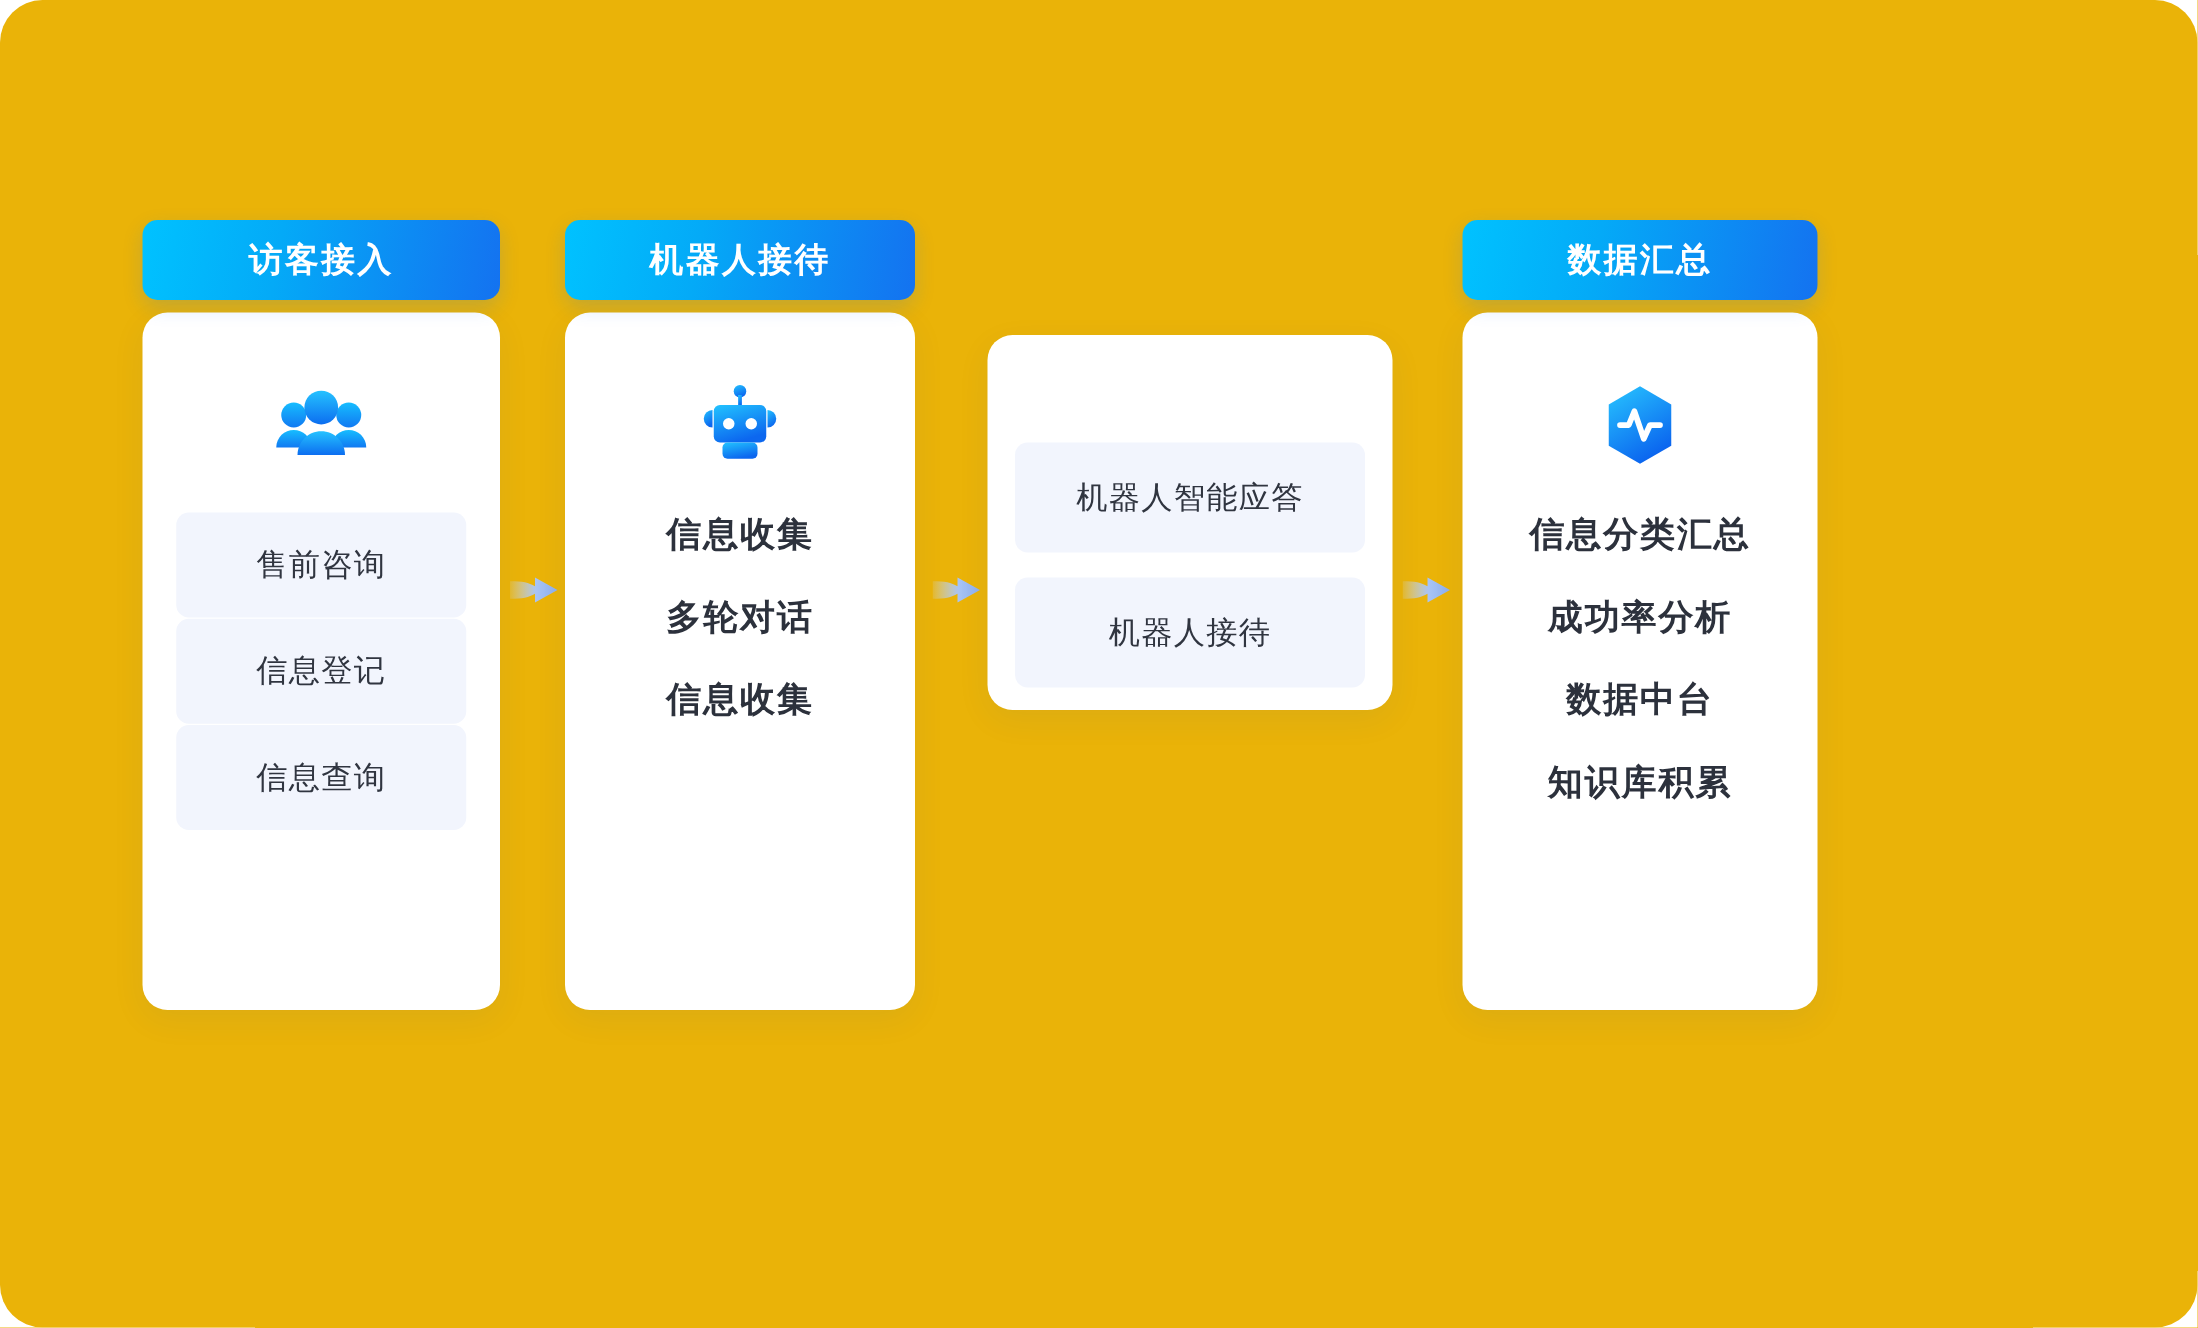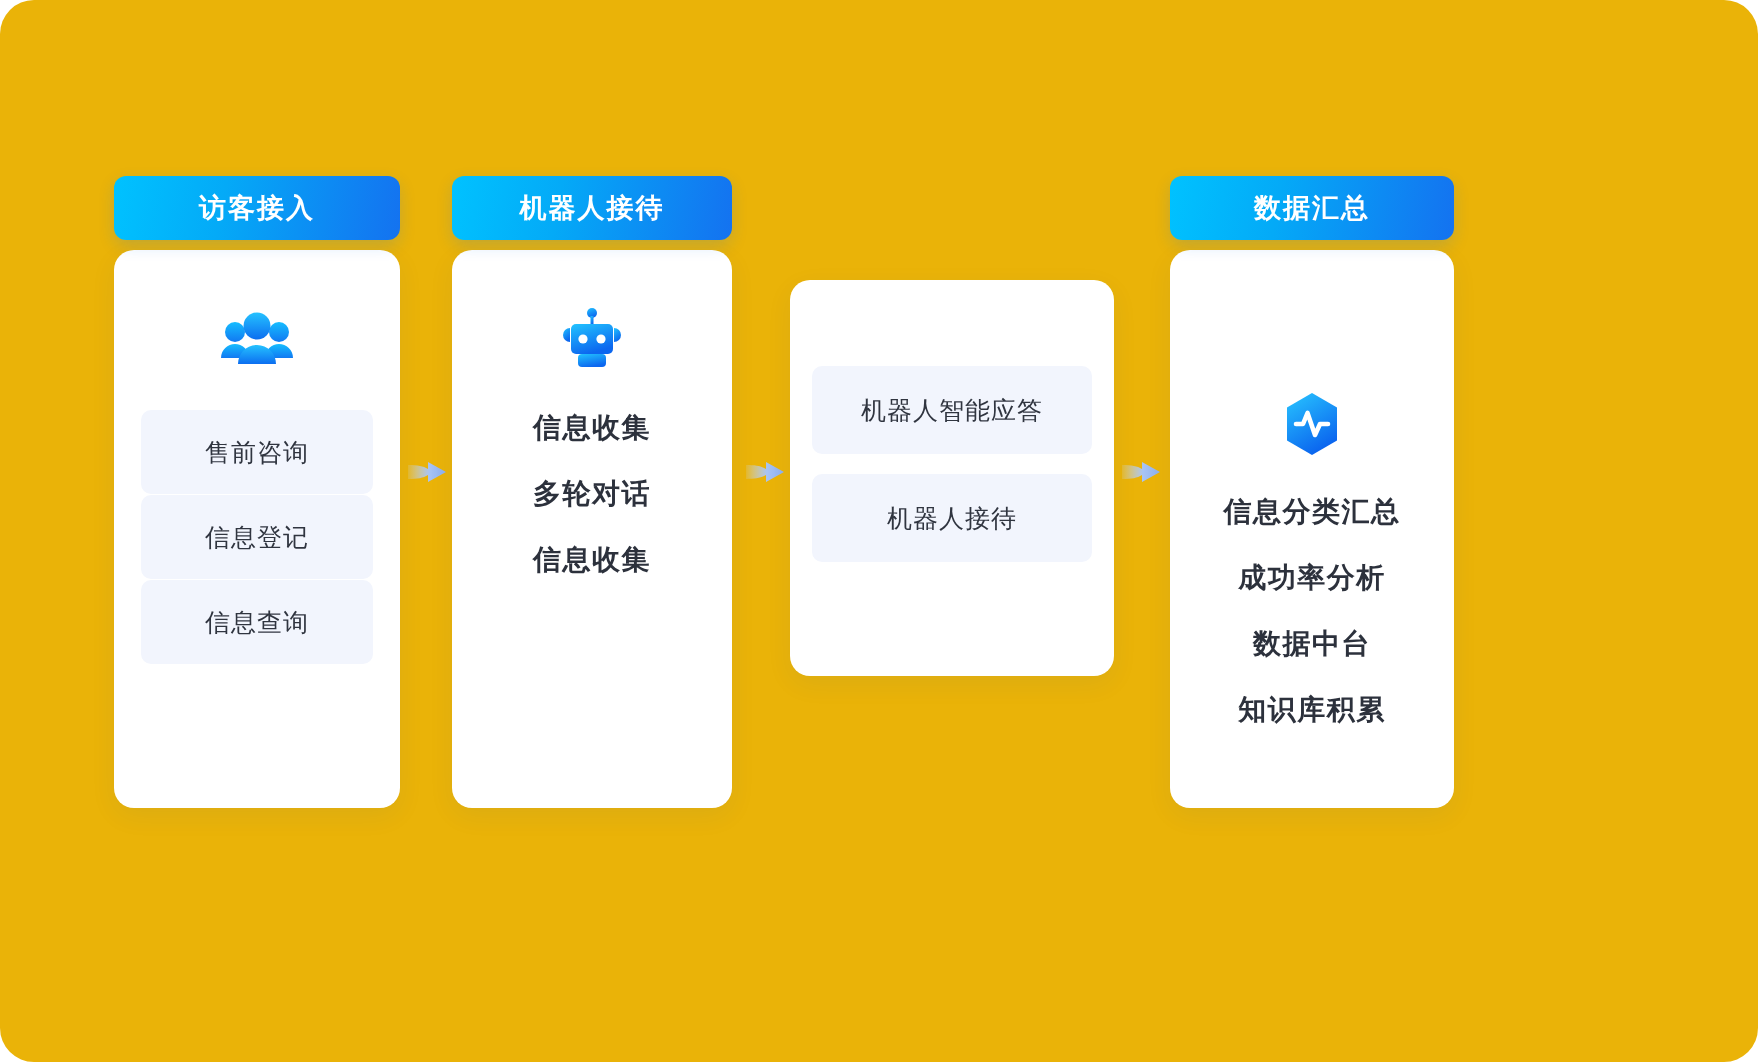--- a/index.html
+++ b/index.html
@@ -125,30 +125,30 @@
   
   #col-1 { left: 114px;  width: 286px; }
   #col-1 .card { height: 558px; }
 
   #col-2 { left: 452px;  width: 280px; }
   #col-2 .card { height: 558px; }
 
   
   #col-3 { left: 790px;  width: 324px; top: 268px; }
   #col-3 .card {
-    margin-top: 12px;
-    height: 396px;
+    margin-top: 0;
+    height: 300px;
     justify-content: flex-start;
   }
   #col-3 .chips { margin-top: 86px; gap: 20px; }
   #col-3 .chip { width: 280px; height: 88px; }
   #col-3 .chip-label { font-size: 25px; }
 
   #col-4 { left: 1170px; width: 284px; }
-  #col-4 .card { height: 558px; justify-content: center; }
+  #col-4 .card { height: 558px; }
 
   
   .arrow {
     position: absolute;
     width: 46px;
     height: 34px;
   }
   #arrow-1 { left: 408px;  top: 455px; }
   #arrow-2 { left: 746px;  top: 455px; }
   #arrow-3 { left: 1122px; top: 455px; }

